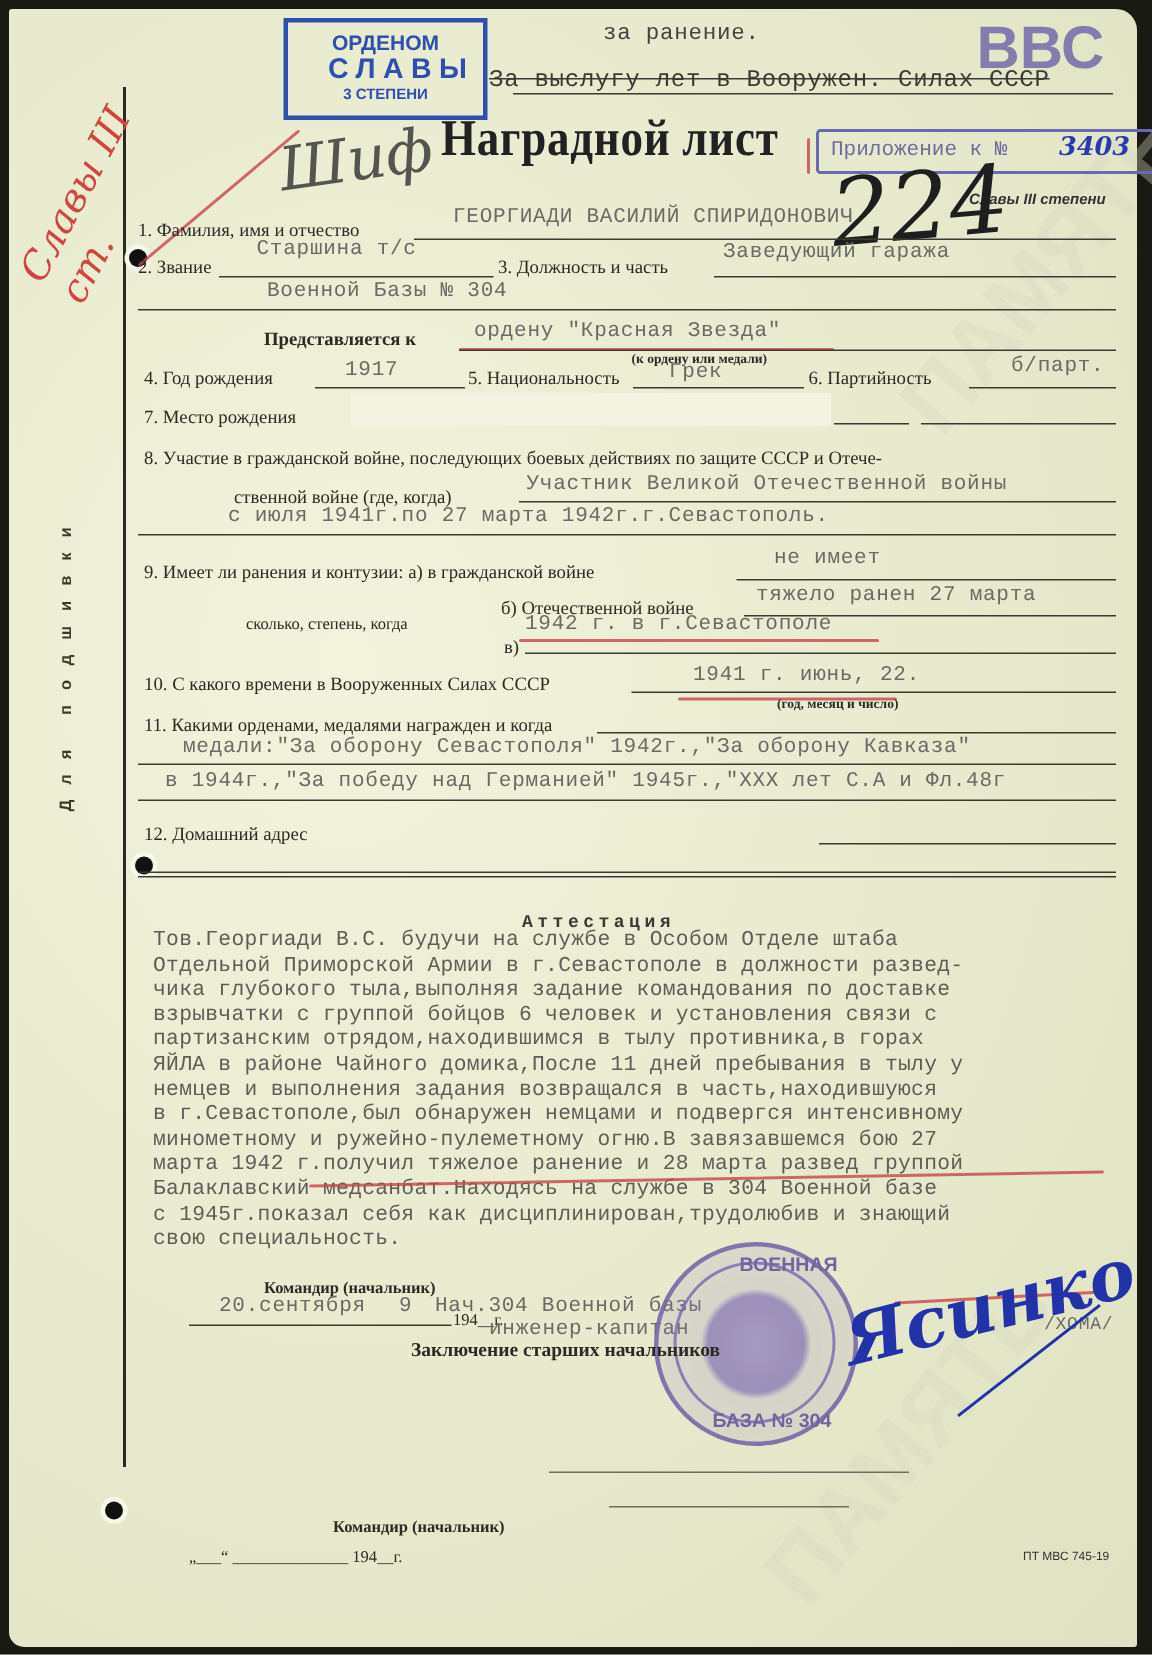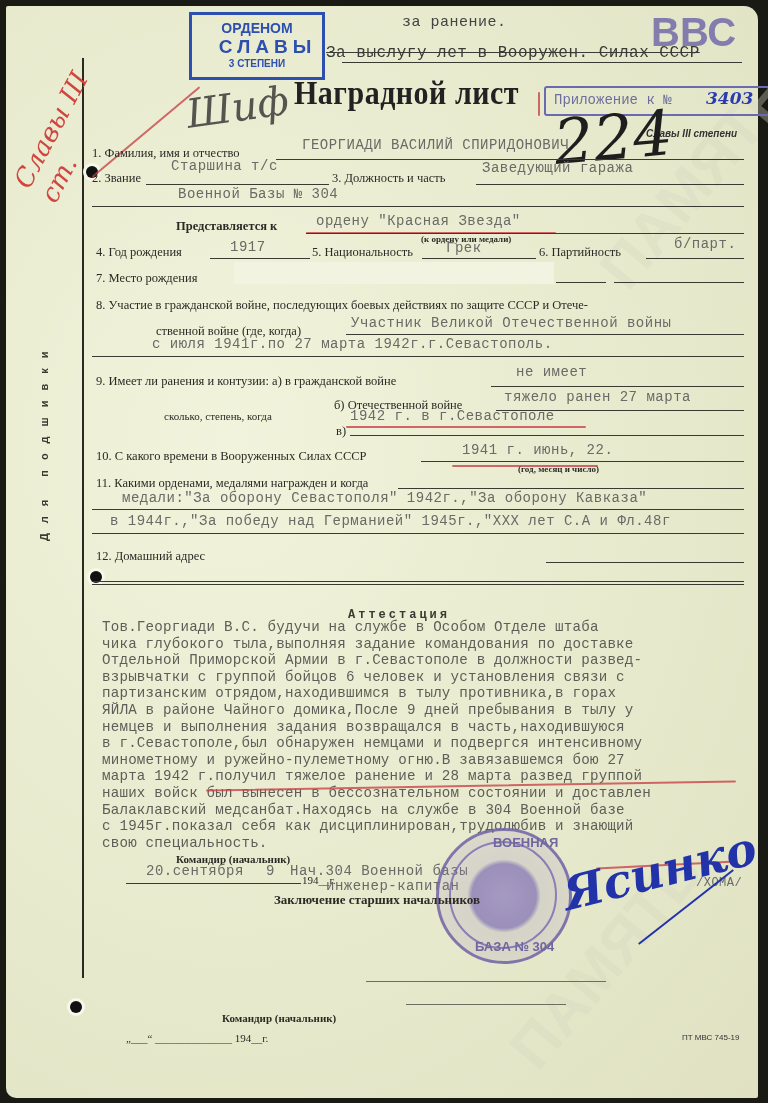--- a/index.html
+++ b/index.html
@@ -145,30 +145,29 @@
   <div class="rule" style="left:86px;top:527px;width:652px;"></div>
 
   <div class="abs printed" style="left:90px;top:543px;">12. Домашний адрес</div>
   <div class="rule" style="left:540px;top:556px;width:198px;"></div>
   <div class="rule" style="left:86px;top:575px;width:652px;"></div>
   <div class="rule" style="left:86px;top:578px;width:652px;"></div>
 
   <div class="abs" style="left:342px;top:602px;font-family:'Liberation Mono',monospace;font-size:12px;letter-spacing:3px;font-weight:bold;color:#3a3a34;">Аттестация</div>
   <div class="abs attest" style="left:96px;top:613px;">
     <p>Тов.Георгиади В.С. будучи на службе в Особом Отделе штаба</p>
+    <p>Отдельной Приморской Армии в г.Севастополе в должности развед-</p>
     <p>чика глубокого тыла,выполняя задание командования по доставке</p>
-    <p>Отдельной Приморской Армии в г.Севастополе в должности развед-</p>
     <p>взрывчатки с группой бойцов 6 человек и установления связи с</p>
     <p>партизанским отрядом,находившимся в тылу противника,в горах</p>
-    <p>ЯЙЛА в районе Чайного домика,После 9 дней пребывания в тылу у</p>
+    <p>ЯЙЛА в районе Чайного домика,После 11 дней пребывания в тылу у</p>
     <p>немцев и выполнения задания возвращался в часть,находившуюся</p>
     <p>в г.Севастополе,был обнаружен немцами и подвергся интенсивному</p>
     <p>минометному и ружейно-пулеметному огню.В завязавшемся бою 27</p>
     <p>марта 1942 г.получил тяжелое ранение и 28 марта развед группой</p>
-    <p>наших войск был вынесен в бессознательном состоянии и доставлен</p>
     <p>Балаклавский медсанбат.Находясь на службе в 304 Военной базе</p>
     <p>с 1945г.показал себя как дисциплинирован,трудолюбив и знающий</p>
     <p>свою специальность.</p>
   </div>
   <div class="red-under" style="left:200px;top:779px;width:530px;transform:rotate(-1deg);"></div>
 
   <div class="red-under" style="left:590px;top:858px;width:140px;transform:rotate(-3deg);"></div>
   <div class="abs printed b" style="left:170px;top:847px;font-size:11px;">Командир (начальник)</div>
   <div class="abs typed" style="left:140px;top:857px;">20.сентября</div>
   <div class="abs typed" style="left:260px;top:857px;">9</div>

